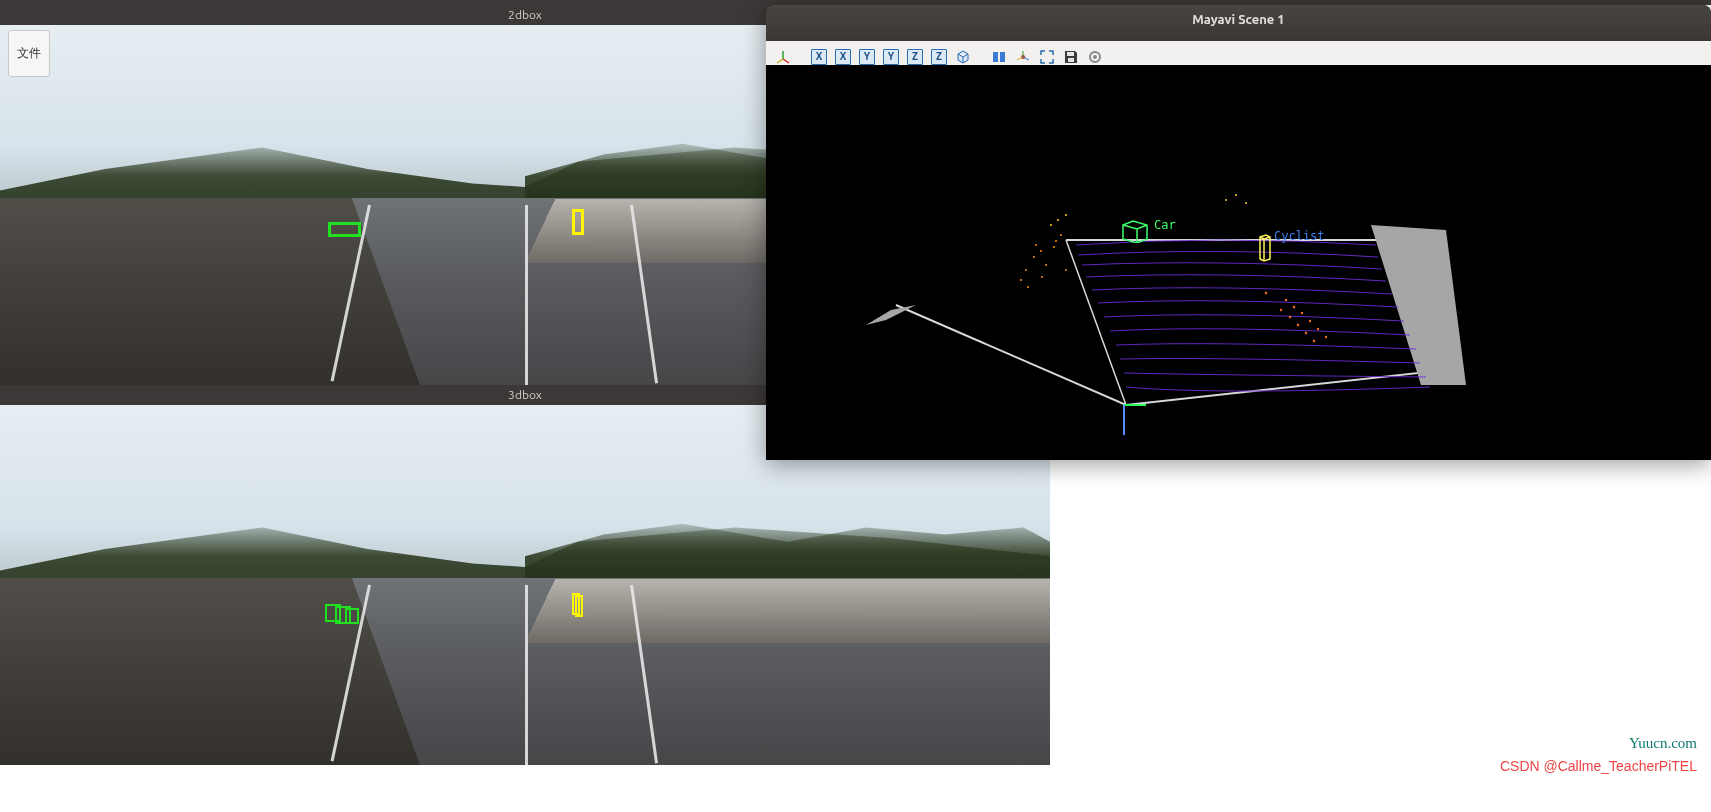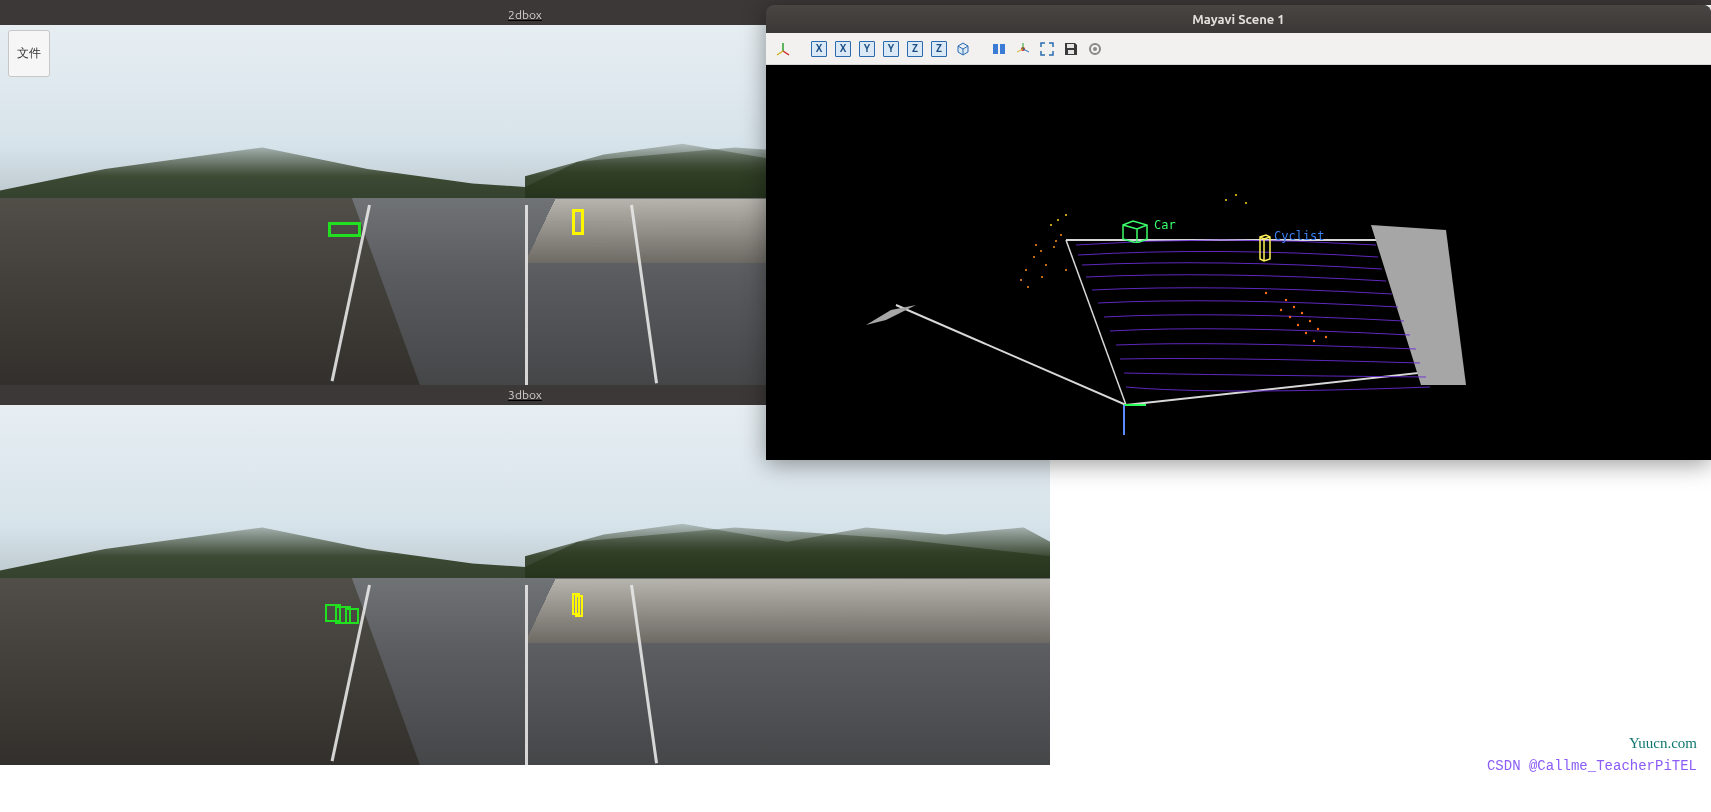--- a/index.html
+++ b/index.html
@@ -15,21 +15,20 @@
       position: absolute;
       top: 0; left: 0; right: 0;
       height: 5px;
       background: #3b3837;
     }
     .left-column {
       position: absolute;
       top: 5px;
       left: 0;
       width: 1050px;
-      text-decoration: underline;
     }
     .window-title {
       background: #3b3837;
       color: #d4d0cc;
       text-align: center;
       font-size: 12px;
       padding: 2px 0;
       height: 20px;
       line-height: 16px;
     }
@@ -143,21 +142,21 @@
       left: 766px;
       width: 945px;
       height: 455px;
       background: #2c2c2c;
       border-top-left-radius: 8px;
       border-top-right-radius: 8px;
       box-shadow: 0 4px 24px rgba(0,0,0,0.4);
       z-index: 20;
     }
     .mayavi-titlebar {
-      height: 28px;
+      height: 36px;
       background: linear-gradient(to bottom, #494542 0%, #3b3736 100%);
       color: #e3e0dc;
       font-size: 13px;
       font-weight: bold;
       text-align: center;
       line-height: 28px;
       border-top-left-radius: 8px;
       border-top-right-radius: 8px;
     }
     .mayavi-toolbar {
@@ -203,23 +202,23 @@
     .pc-label.yellow { color: #3b82f6; }
     .pc-box3d {
       position: absolute;
       width: 30px; height: 26px;
     }
     .pc-box3d svg { width: 100%; height: 100%; }
     .watermark-csdn {
       position: absolute;
       right: 14px;
       bottom: 38px;
-      color: #8b5cf6;
+      color: #ef4444;
       font-size: 14px;
-      font-family: Liberation Mono, monospace;
+      font-family: Liberation Sans, sans-serif;
     }
     .watermark-yuucn {
       position: absolute;
       right: 14px;
       bottom: 60px;
       color: #0f766e;
       font-size: 15px;
       font-family: Georgia, serif;
     }
   </style>

